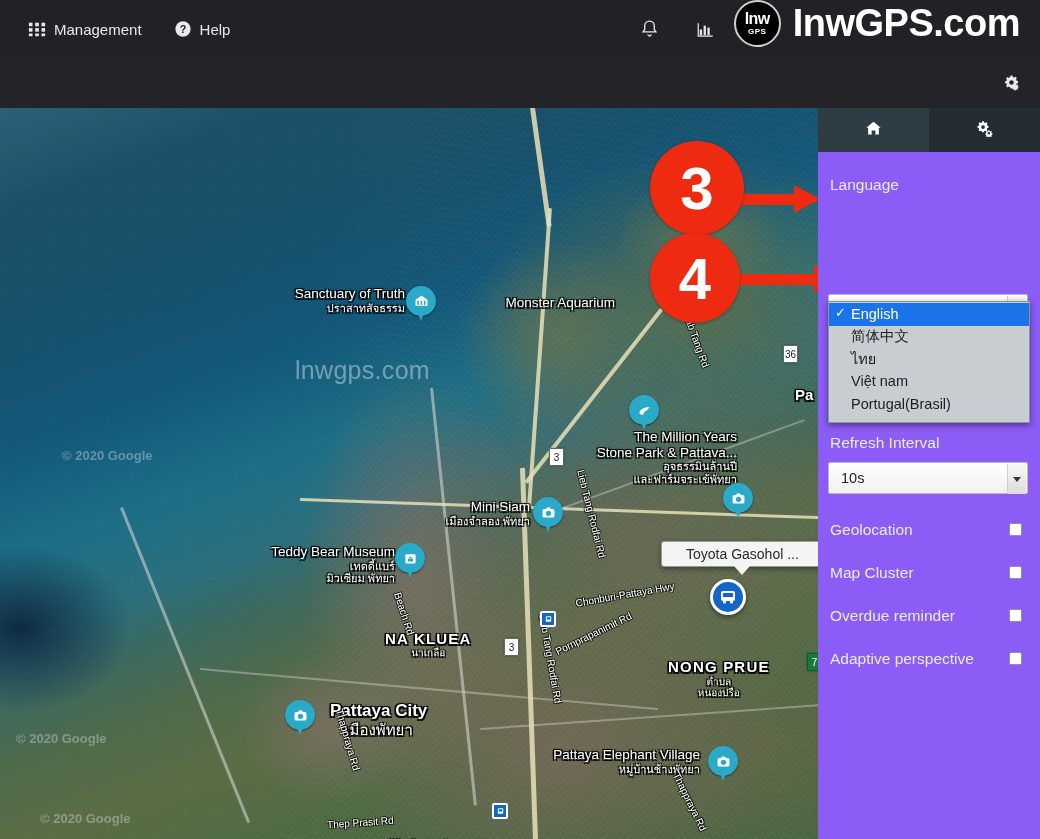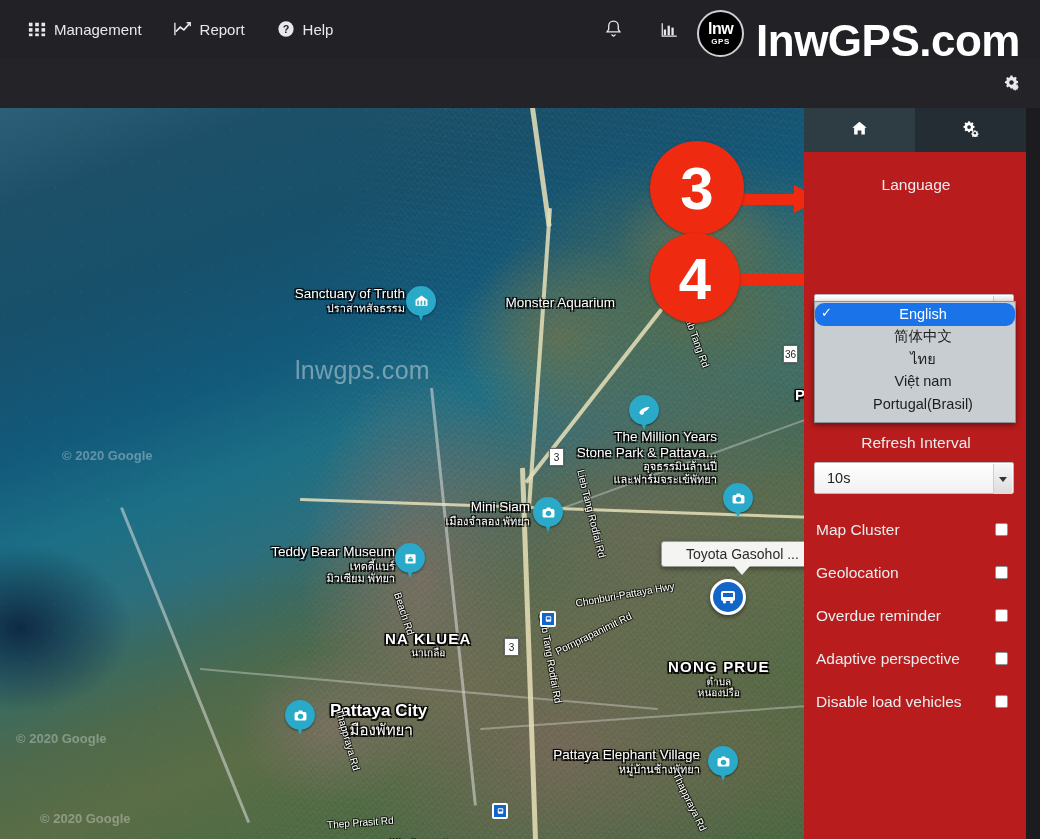--- a/index.html
+++ b/index.html
@@ -39,23 +39,22 @@
   .brand { display: flex; align-items: center; gap: 12px; padding-right: 20px; }
   .brand-logo {
     width: 47px; height: 47px; border-radius: 50%;
     background: #000; border: 2px solid #cfcfd3;
     display: flex; flex-direction: column; align-items: center; justify-content: center;
     color: #fff; line-height: 1;
   }
   .brand-logo .lw { font-size: 16px; font-weight: bold; letter-spacing: -0.5px; }
   .brand-logo .gp { font-size: 8px; font-weight: bold; letter-spacing: 0.5px; margin-top: 1px; }
   .brand-text {
-    color: #fff; font-size: 44px; font-weight: bold; letter-spacing: -0.5px;
+    color: #fff; font-size: 38px; font-weight: bold; letter-spacing: -0.5px;
     white-space: nowrap;
-    margin-top: 16px;
   }
 
   
   .subbar {
     position: absolute; top: 58px; left: 0; width: 1040px; height: 50px;
     background: #232328;
     display: flex; align-items: center; justify-content: flex-end;
   }
   .subbar-icon {
     width: 40px; height: 50px; display: flex; align-items: center; justify-content: center;
@@ -194,22 +193,22 @@
   .arrow { position: absolute; z-index: 39; }
   .arrow .shaft { position: absolute; height: 11px; background: #ee2b10; top: 0; left: 0; }
   .arrow .head {
     position: absolute; top: -9px; width: 0; height: 0;
     border-top: 14.5px solid transparent; border-bottom: 14.5px solid transparent;
     border-left: 26px solid #ee2b10;
   }
 
   
   .panel {
-    position: absolute; top: 108px; right: 14px; width: 222px; height: 731px;
-    background: #b91c1c; z-index: 50; overflow: hidden; text-align: center;
+    position: absolute; top: 108px; right: 0; width: 222px; height: 731px;
+    background: #8b5cf6; z-index: 50; overflow: hidden;
   }
   .panel-tabs { display: flex; width: 100%; height: 44px; }
   .panel-tab {
     flex: 1; display: flex; align-items: center; justify-content: center;
     color: #e6eaec; cursor: pointer;
   }
   .panel-tab.inactive { background: #2e3c44; }
   .panel-tab.active { background: #232d33; }
   .panel-tab svg { width: 17px; height: 17px; fill: #fff; }
 
@@ -237,21 +236,21 @@
   }
 
   .listbox {
     position: absolute; left: 10px; width: 202px;
     background: #c8cdd1; border: 1px solid #8d9499;
     box-shadow: 0 2px 6px rgba(0,0,0,.45); z-index: 60;
     padding: 1px 0 6px 0;
   }
   .listbox-item {
     font-size: 14.5px; color: #1d1d1d; padding: 1.5px 6px 1.5px 22px;
-    position: relative; cursor: pointer; line-height: 1.35; border-radius: 9px;
+    position: relative; cursor: pointer; line-height: 1.35;
   }
   .listbox-item.selected { background: #1a73e8; color: #fff; }
   .listbox-item.selected::before {
     content: '\2713'; position: absolute; left: 6px; top: 1px; font-size: 13px;
   }
 
   .check-row {
     display: flex; align-items: center; justify-content: space-between;
     height: 43px; padding: 0 5px 0 2px; cursor: pointer;
   }
@@ -282,30 +281,20 @@
                 <rect x="15" y="9" width="4" height="4"></rect>
               <rect x="1" y="15" width="4" height="3"></rect>
                 <rect x="8" y="15" width="4" height="3"></rect>
                 <rect x="15" y="15" width="4" height="3"></rect>
             </g>
           </svg>
         </span>
         <span>Management</span>
       </div>
 
-      <div class="nav-item">
-        <span class="nav-ico">
-          <svg viewBox="0 0 20 20">
-              <path d="M1 17 V3" stroke="#e9e9ec" stroke-width="1.5" fill="none"></path>
-              <path d="M2 13 L7 8 L11 11 L18 3" stroke="#e9e9ec" stroke-width="1.9" fill="none"></path>
-              <path d="M14 3 H18 V7" stroke="#e9e9ec" stroke-width="1.6" fill="none"></path>
-            </svg>
-        </span>
-        <span>Report</span>
-      </div>
 
       <div class="nav-item">
         <span class="nav-ico">
           <svg viewBox="0 0 20 20">
               <circle cx="10" cy="10" r="8.5" fill="#e9e9ec"></circle>
               <text x="10" y="14.5" font-size="12" font-weight="bold" text-anchor="middle" fill="#212126" font-family="Liberation Sans, sans-serif">?</text>
             </svg>
         </span>
         <span>Help</span>
       </div>
@@ -391,21 +380,21 @@
     </div>
     <div class="pin" style="left:629px;top:287px;">
       <div class="body">
           <svg viewBox="0 0 20 20">
             <path d="M4 12c2-4 7-6 12-6-2 3-4 5-7 6 1 1 0 3-2 3-2 0-3-1.5-3-3z" fill="#fff"></path>
           </svg>
         </div>
       <div class="tail"></div>
     </div>
 
-    <div class="map-label poi" style="left:532px;top:321px;width:185px;">
+    <div class="map-label poi" style="left:552px;top:321px;width:185px;">
       <span>The Million Years</span><br>
       <span>Stone Park &amp; Pattava...</span>
       <span class="sub">อุจธรรมินล้านปี</span>
       <span class="sub">และฟาร์มจระเข้พัทยา</span>
     </div>
     <div class="pin" style="left:723px;top:375px;">
       <div class="body">
           <svg viewBox="0 0 20 20">
             <rect x="3" y="6" width="14" height="10" rx="2" fill="#fff"></rect>
             <circle cx="10" cy="11" r="3.2" fill="#2aa9c9"></circle>
@@ -604,36 +593,32 @@
       <div class="select-box">
         <span>10s</span>
         <span class="select-arrow">
             <i></i>
           </span>
       </div>
 
       <div style="height:14px;"></div>
 
       <div class="check-row">
+        <span class="lbl">Geolocation</span>
+        <span class="check-box"></span>
+      </div>
+      <div class="check-row">
         <span class="lbl">Map Cluster</span>
-        <span class="check-box"></span>
-      </div>
-      <div class="check-row">
-        <span class="lbl">Geolocation</span>
         <span class="check-box"></span>
       </div>
       <div class="check-row">
         <span class="lbl">Overdue reminder</span>
         <span class="check-box"></span>
       </div>
       <div class="check-row">
         <span class="lbl">Adaptive perspective</span>
         <span class="check-box"></span>
       </div>
-      <div class="check-row">
-        <span class="lbl">Disable load vehicles</span>
-        <span class="check-box"></span>
-      </div>
 
     </div>
   </div>
 
 </div>
 
 </body></html>

